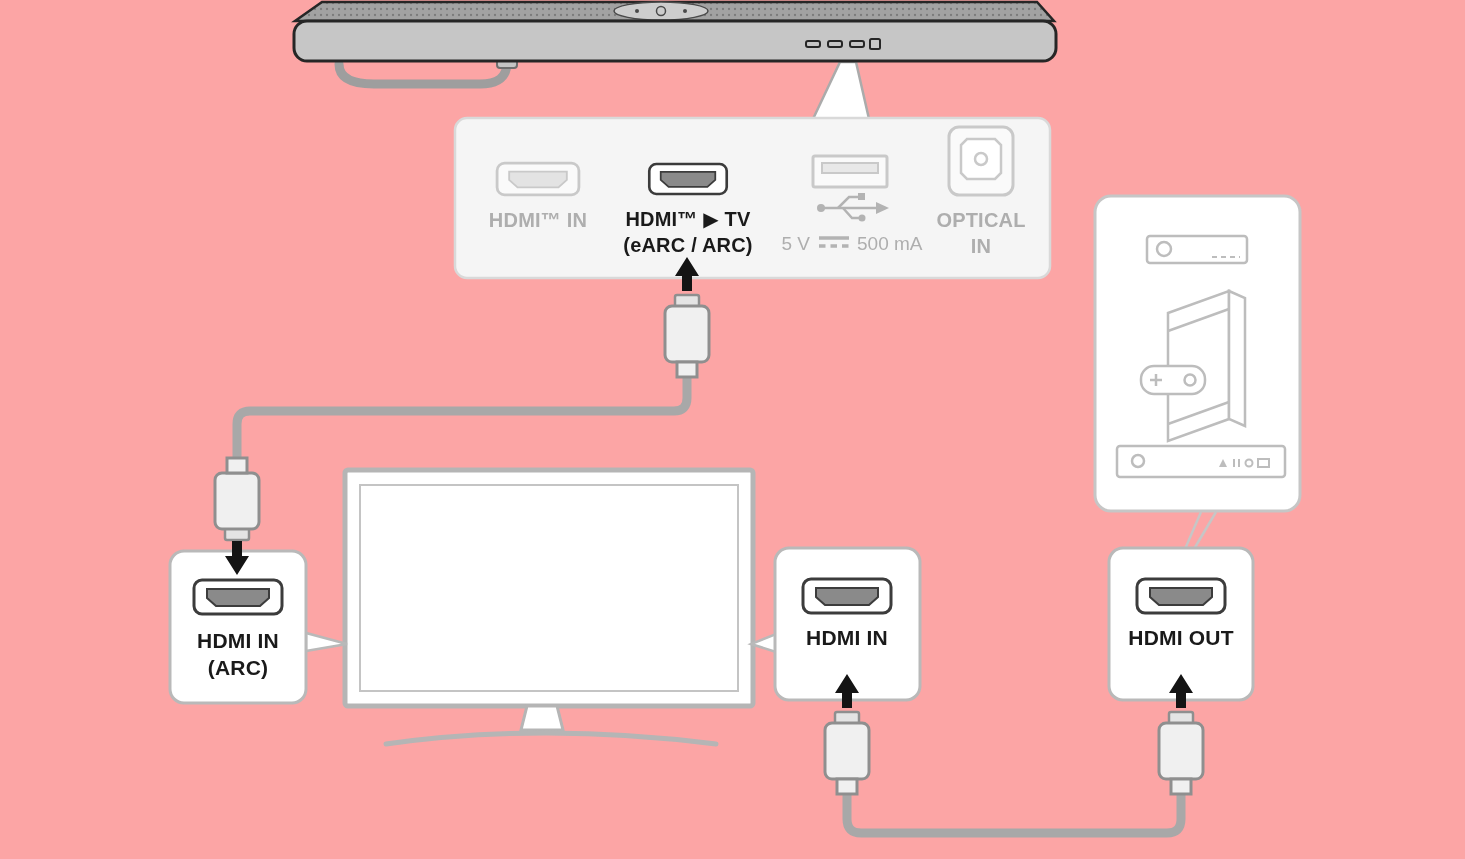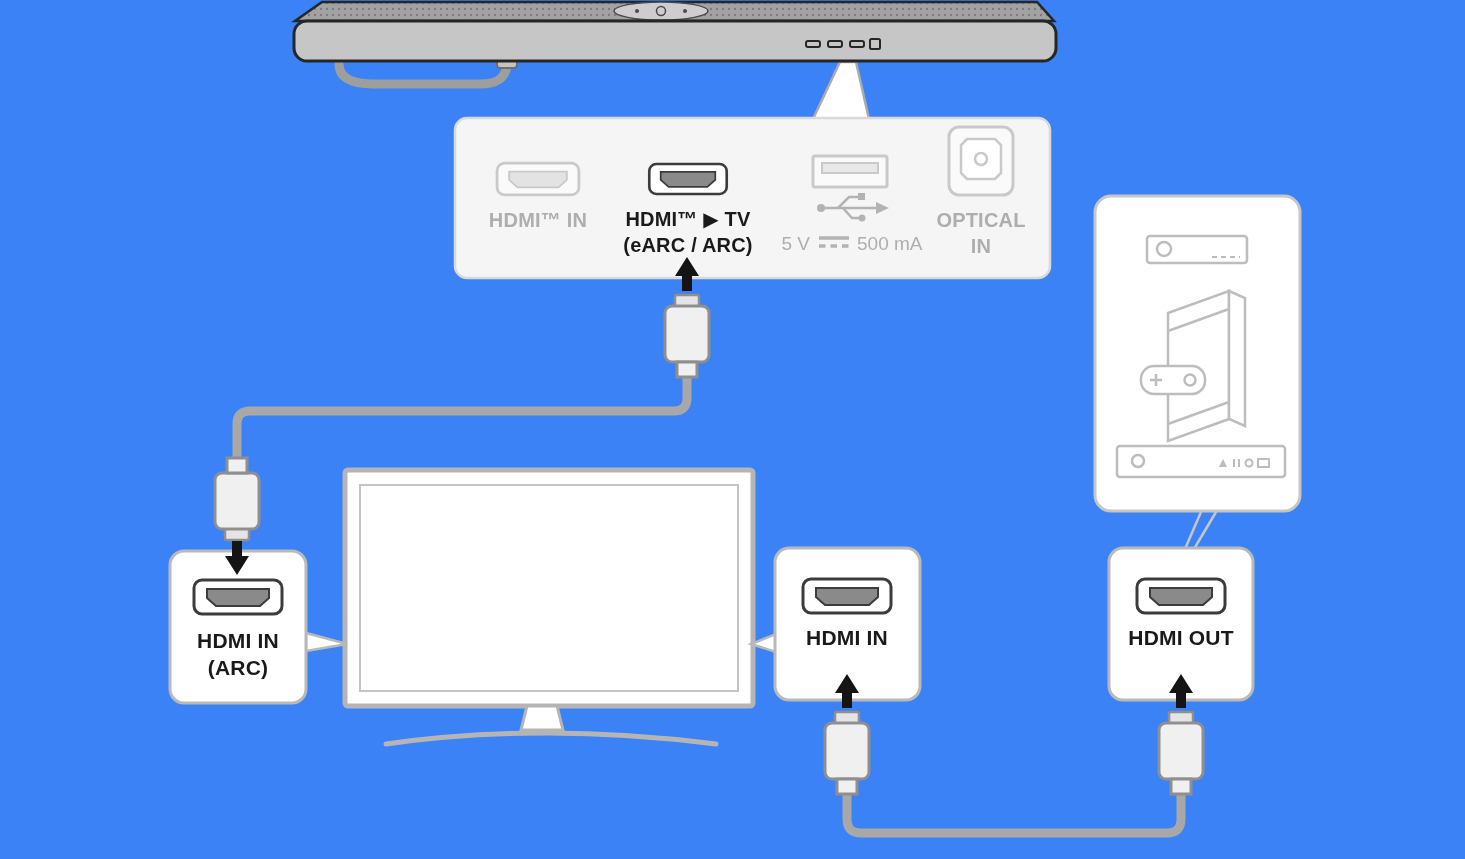--- a/index.html
+++ b/index.html
@@ -1,16 +1,16 @@
 <!DOCTYPE html>
 <html><head>
 <meta charset="utf-8">
 <style>
   html, body { margin: 0; padding: 0; background: #ffffff; }
-  .stage { width: 1465px; height: 859px; position: relative; overflow: hidden; background: #3b82f6; }
+  .stage { width: 1465px; height: 859px; position: relative; overflow: hidden; background: #fca5a5; }
   svg { display: block; }
   text { font-family: "Liberation Sans", "DejaVu Sans", sans-serif; }
   .panel-label  { font-size: 20px; font-weight: bold; letter-spacing: 0.2px; }
   .usb-label    { font-size: 19px; font-weight: normal; }
   .box-label    { font-size: 21px; font-weight: bold; letter-spacing: 0.2px; }
 </style>
 </head>
 <body>
 
 <div class="stage">

